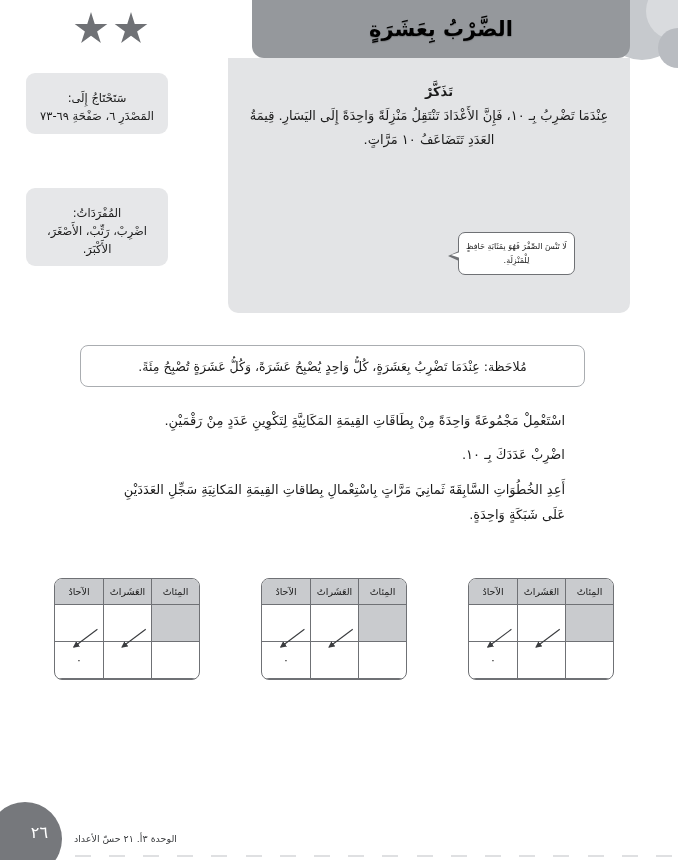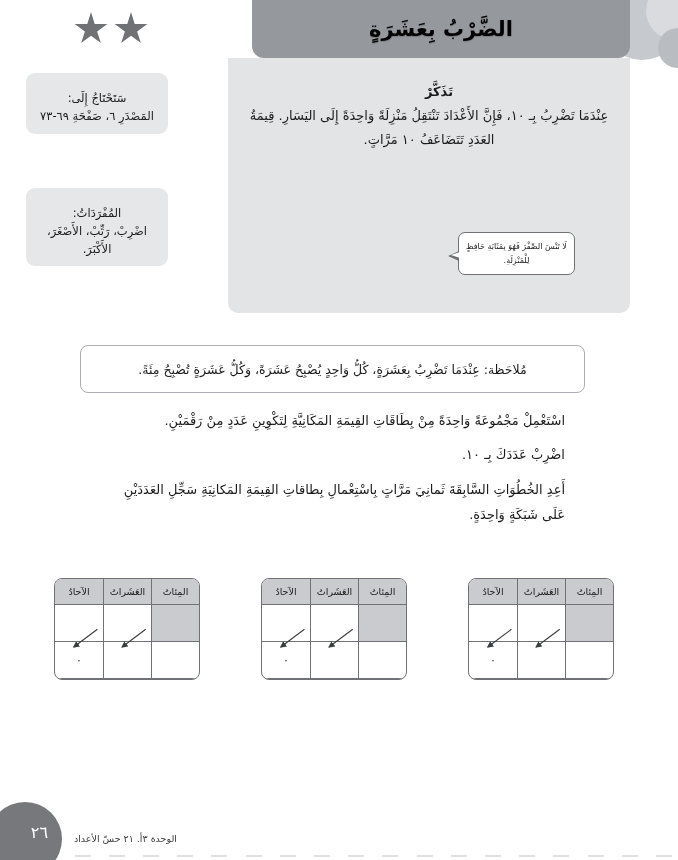--- a/index.html
+++ b/index.html
@@ -171,21 +171,21 @@
     width: 0; height: 0;
     border-top: 3.6px solid transparent;
     border-bottom: 3.6px solid transparent;
     border-right: 9px solid #ffffff;
   }
 
   
   .note-box {
     position: absolute;
     top: 345px; right: 93px;
-    width: 505px; height: 48px;
+    width: 505px; height: 42px;
     border: 1.3px solid #aaadb1;
     border-radius: 8px;
     background: #ffffff;
     display: flex;
     align-items: center;
     justify-content: center;
     padding: 0 14px;
     font-size: 12.5px;
   }
 

